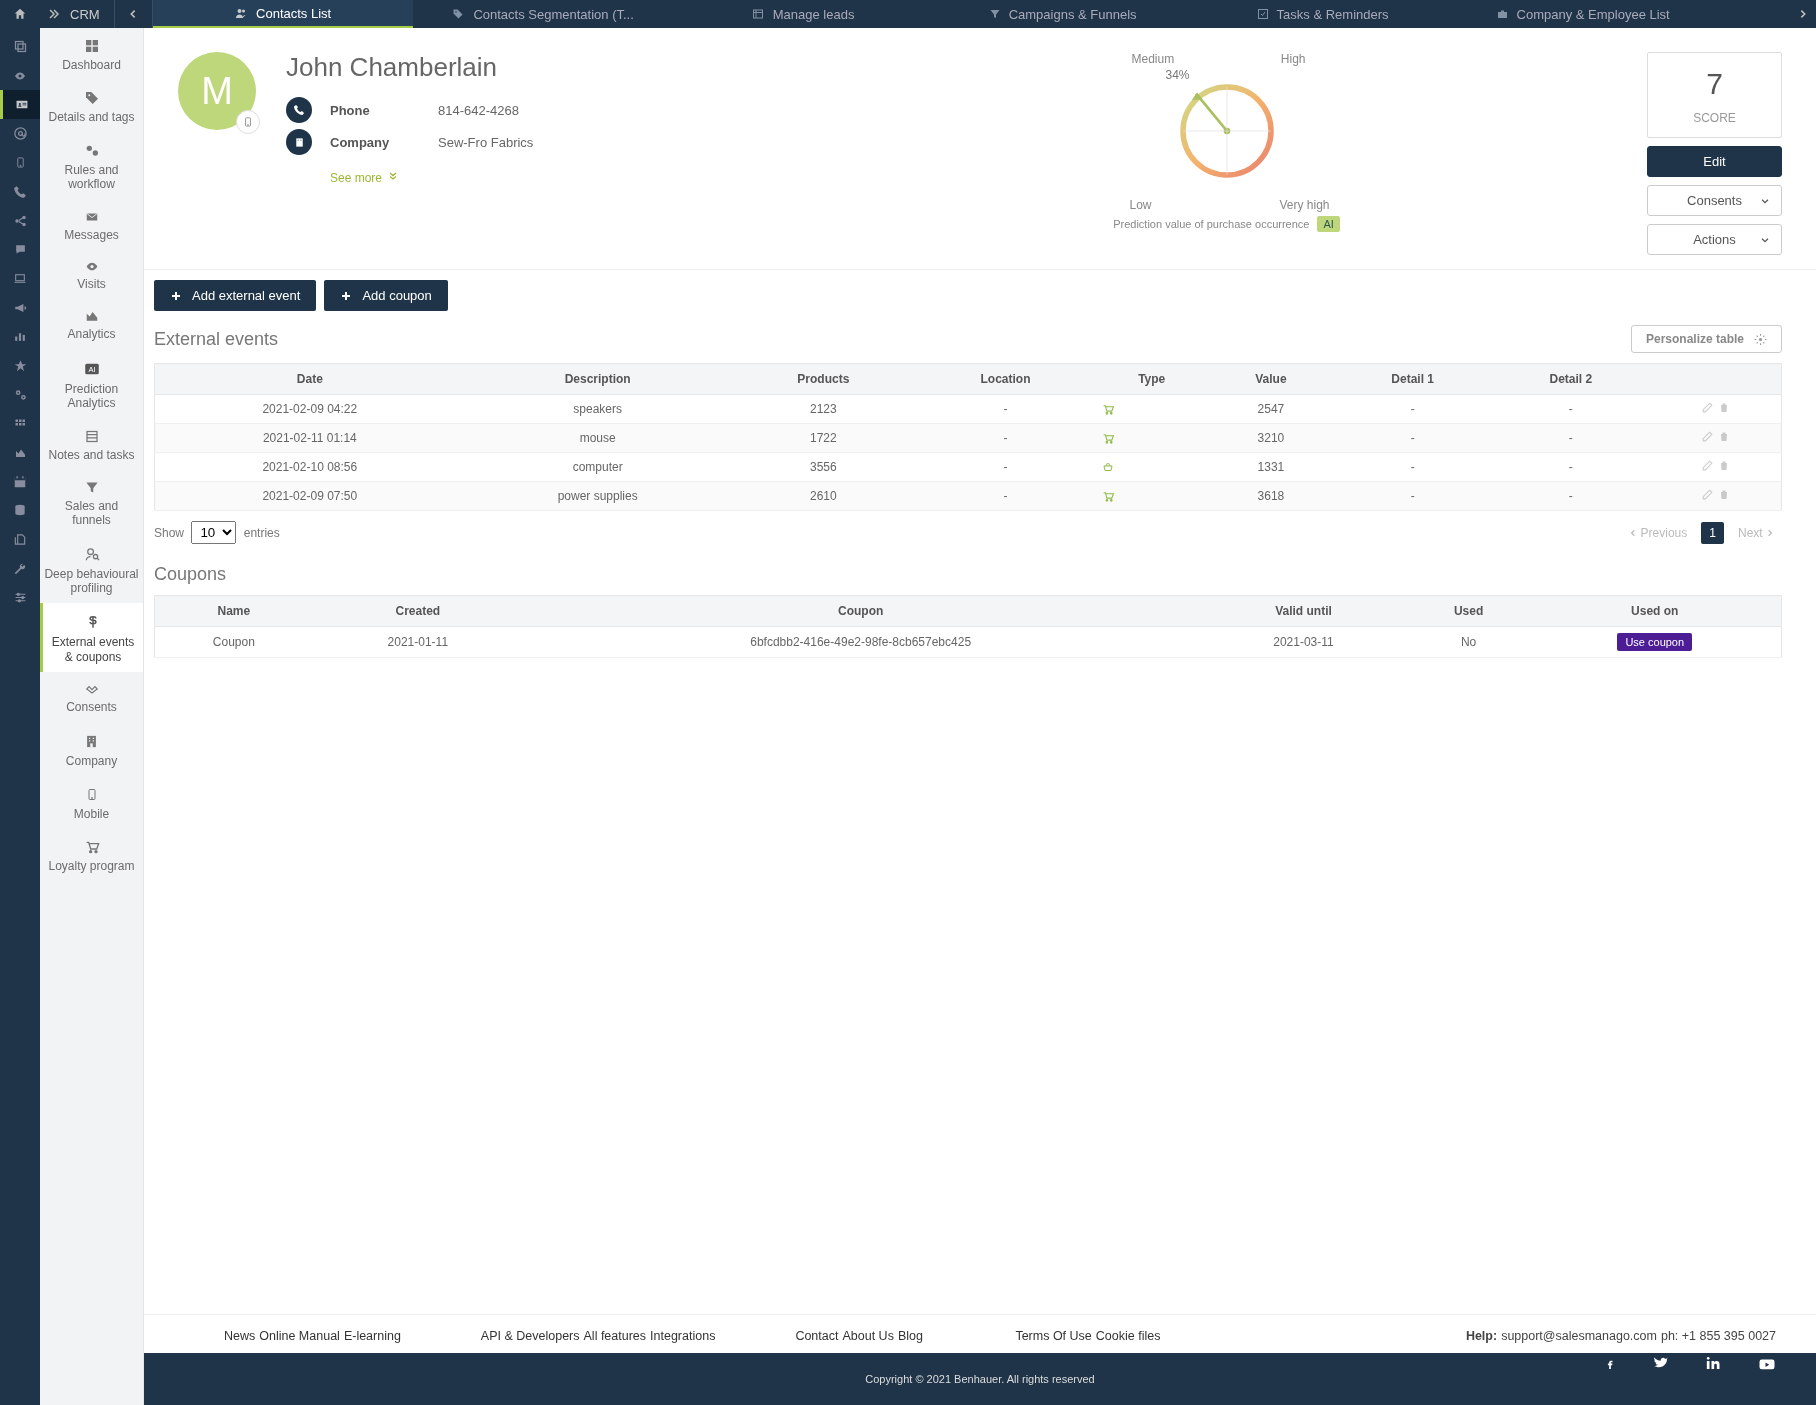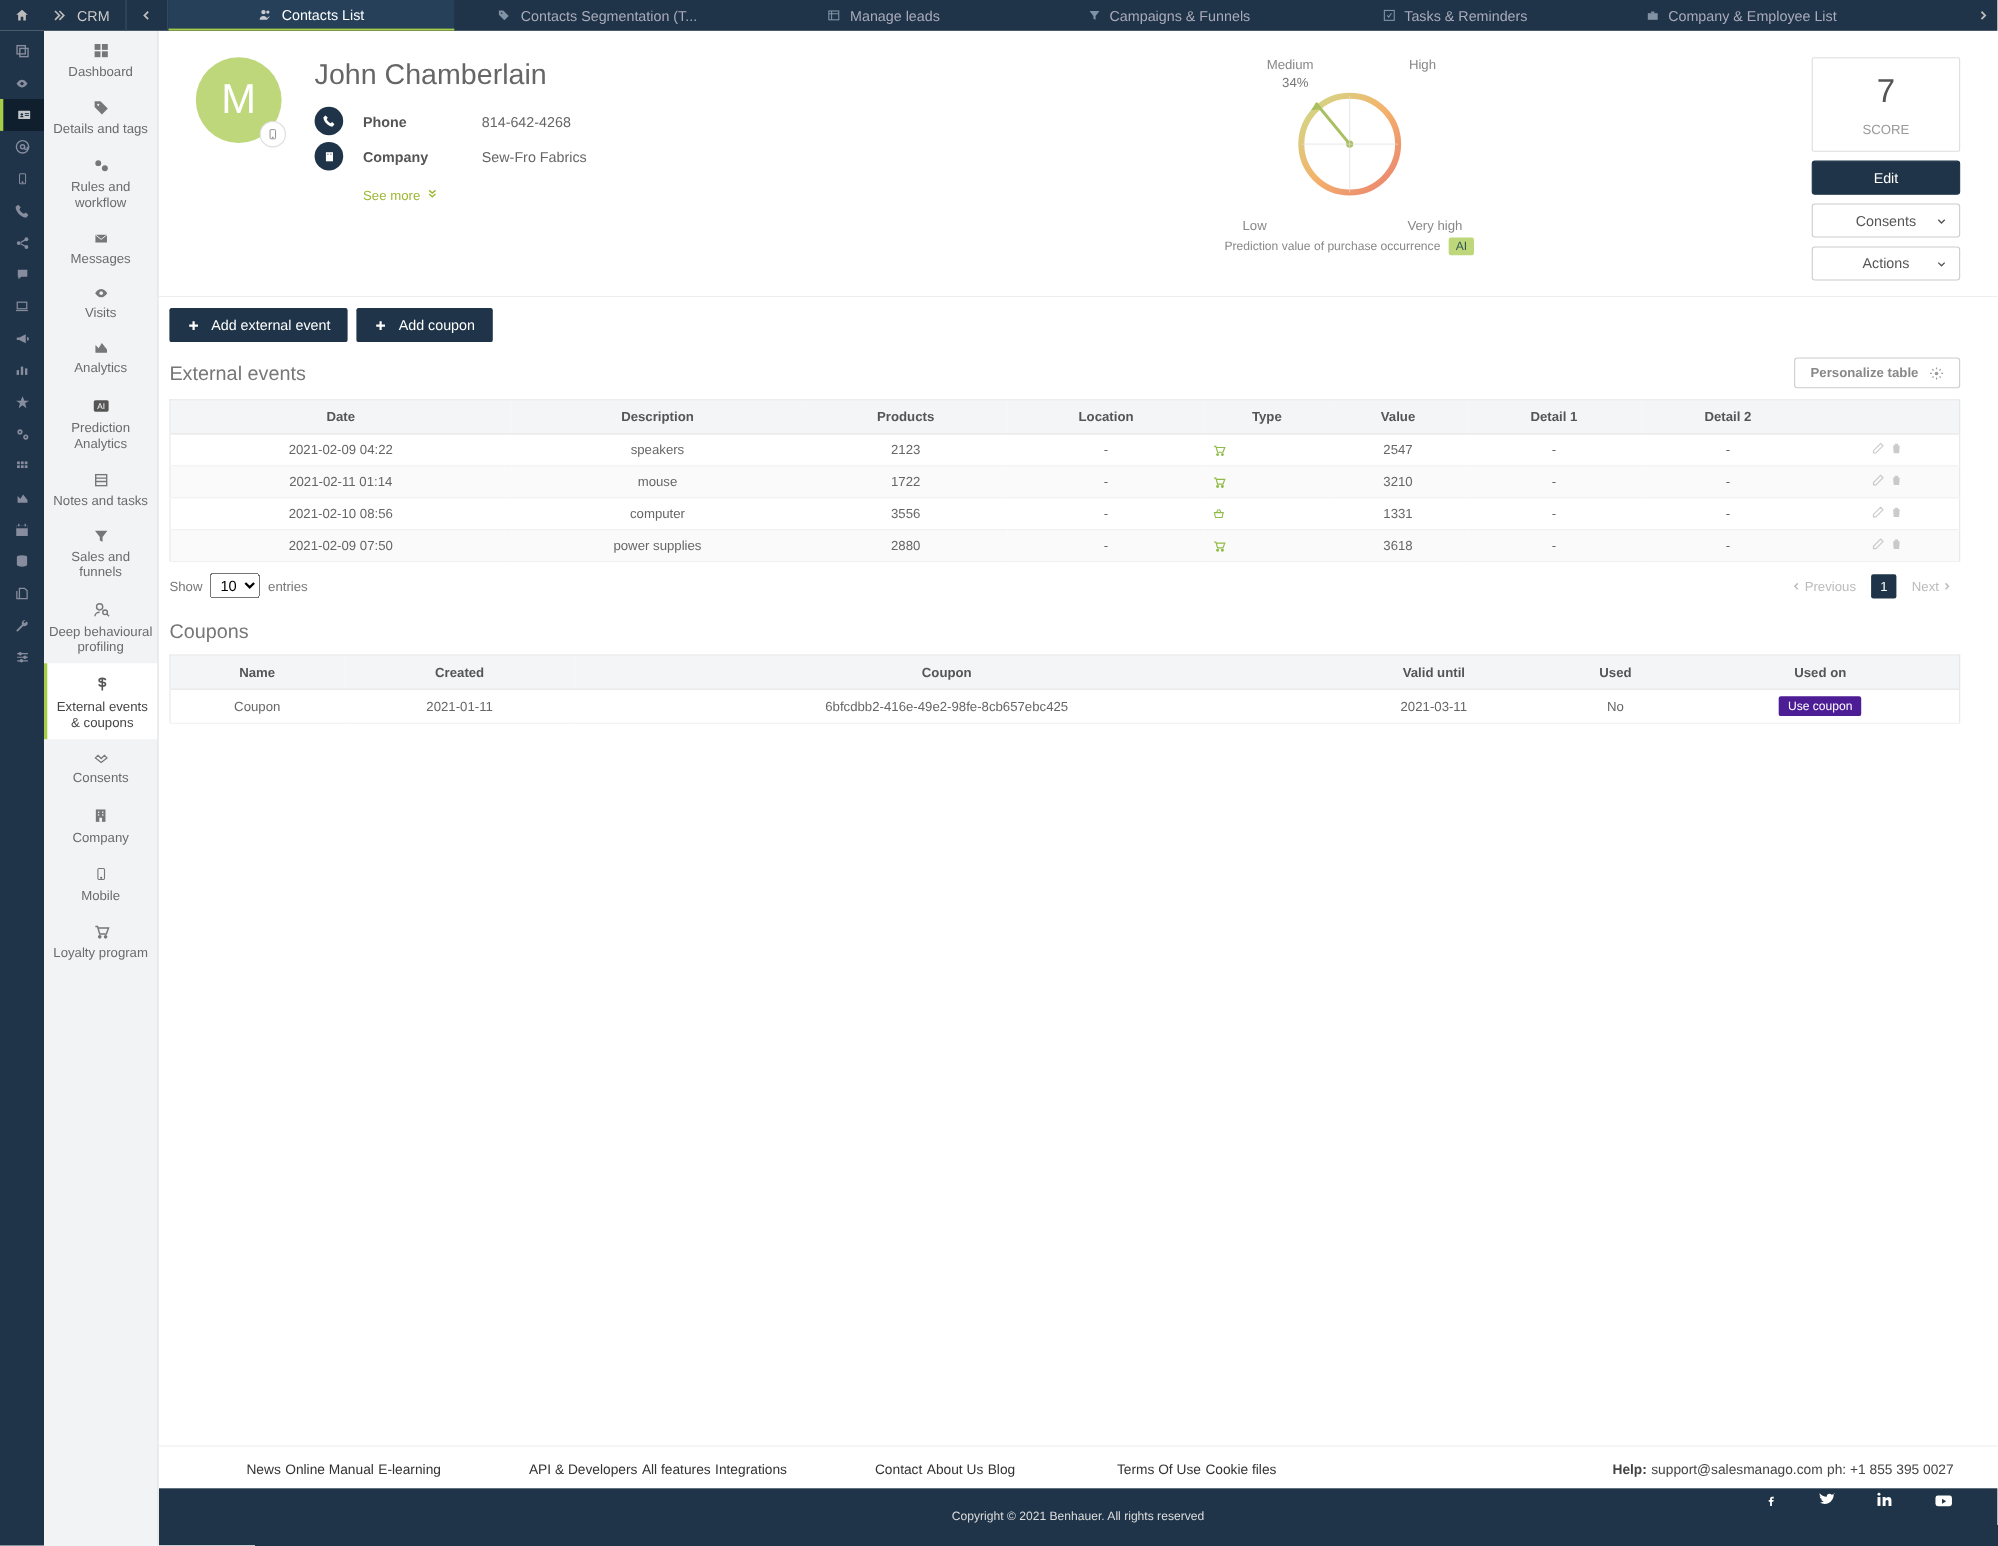--- a/index.html
+++ b/index.html
@@ -432,21 +432,21 @@
       <div class="seemore">
         <span>See more</span>
         <svg width="10" height="10" viewBox="0 0 24 24" fill="none" stroke="#9ab832" stroke-width="3">
             <path d="M5 5l7 6 7-6M5 13l7 6 7-6"></path>
           </svg>
       </div>
     </div>
 
     <div class="gauge-col">
       <div class="gauge-labels">
-        <span class="glabel" style="top:0; left:30px;">Medium</span>
+        <span class="glabel" style="top:0; left:10px;">Medium</span>
         <span class="glabel" style="top:0; right:26px;">High</span>
         <span class="glabel" style="bottom:0; left:8px;">Low</span>
         <span class="glabel" style="bottom:0; right:2px;">Very high</span>
         <span class="glabel" style="top:16px; left:44px; color:#777;">34%</span>
         <svg class="gauge-svg" width="110" height="110" viewBox="0 0 100 100">
           <defs>
               <linearGradient id="gg" x1="0" y1="0" x2="1" y2="1">
                 <stop offset="0%" stop-color="#cddc8a"></stop>
                 <stop offset="50%" stop-color="#f4b26b"></stop>
                 <stop offset="100%" stop-color="#e98070"></stop>
@@ -587,21 +587,21 @@
             <td>-</td>
             <td class="row-actions"><svg width="13" height="13" viewBox="0 0 24 24" fill="none" stroke="#999" stroke-width="2">
                 <path d="M4 20h4L20 8l-4-4L4 16z"></path>
               </svg><svg width="12" height="13" viewBox="0 0 24 24" fill="#999">
                 <path d="M6 7h12l-1 14H7zM4 7h16M9 4h6v3H9z"></path>
               </svg></td>
           </tr>
           <tr>
             <td>2021-02-09 07:50</td>
             <td>power supplies</td>
-            <td>2880</td>
+            <td>2610</td>
             <td>-</td>
             <td>
               <svg width="14" height="13" viewBox="0 0 24 24" fill="none" stroke="#8fbc47" stroke-width="2">
                 <path d="M4 5h3l3 10h9l3-8H8"></path>
                 <circle cx="10" cy="19" r="1.5" fill="#8fbc47"></circle>
                 <circle cx="18" cy="19" r="1.5" fill="#8fbc47"></circle>
               </svg>
             </td>
             <td>3618</td>
             <td>-</td>

